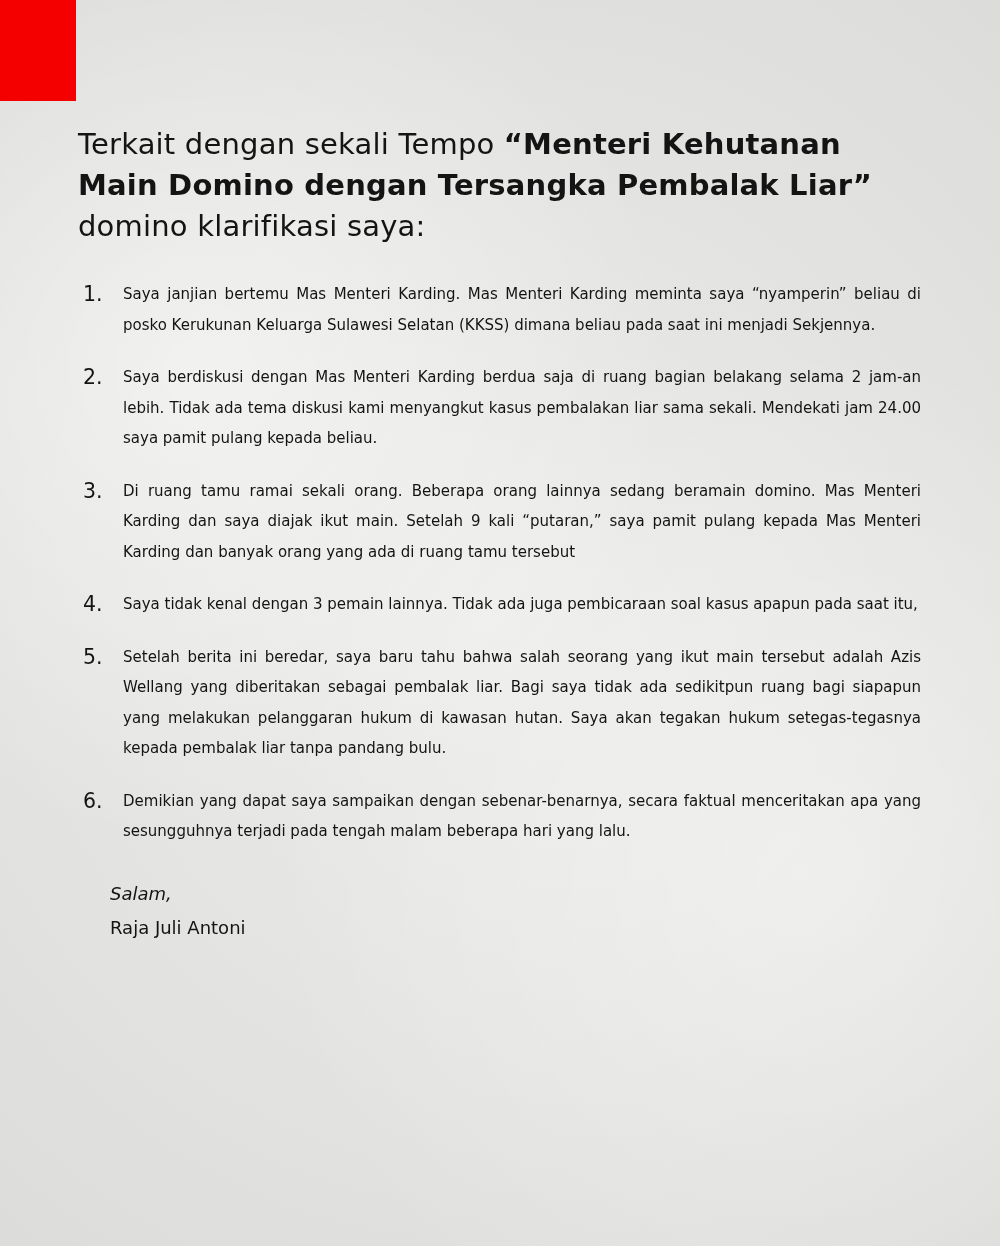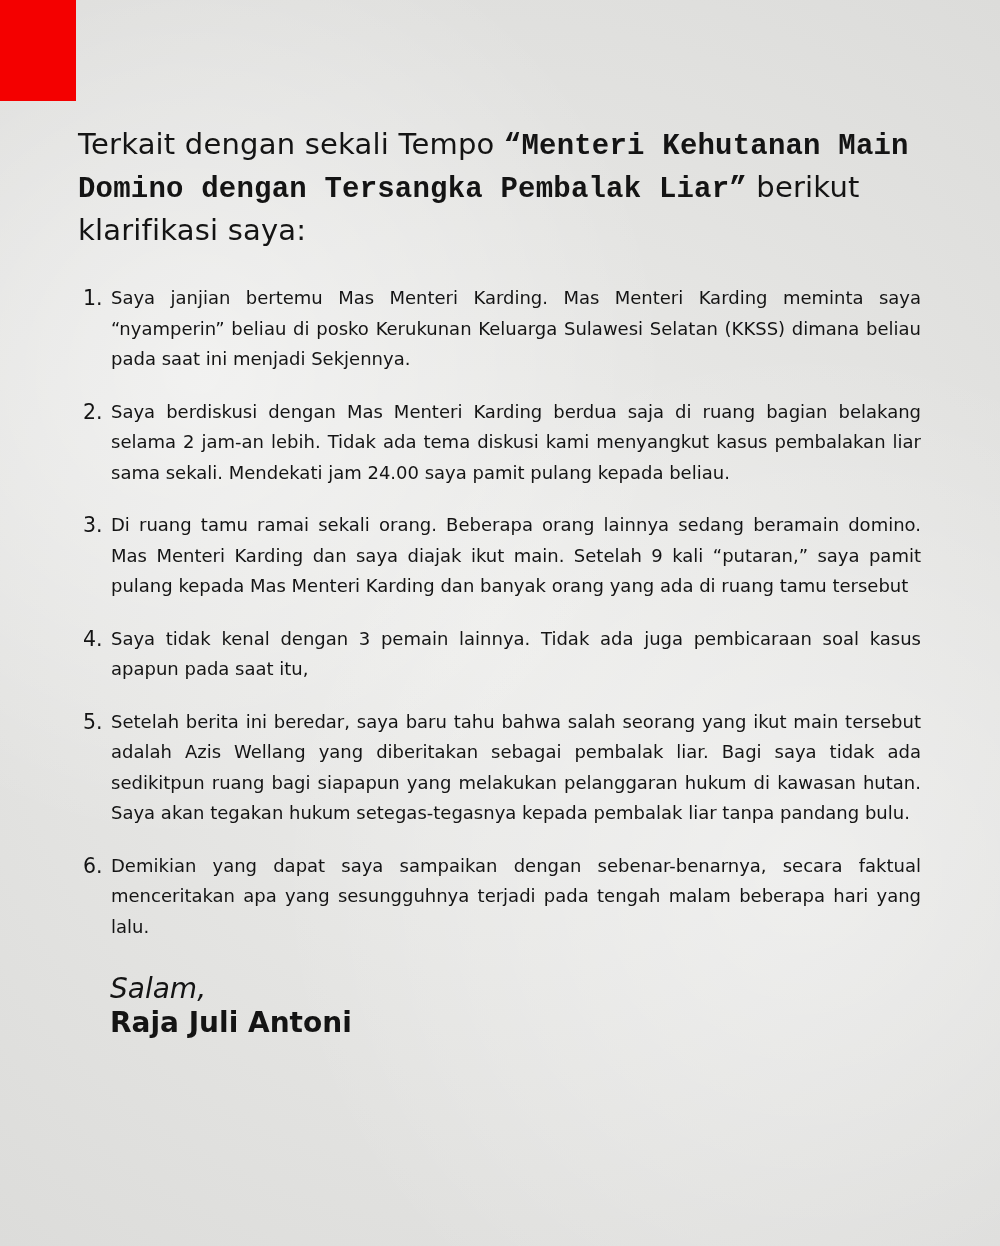--- a/index.html
+++ b/index.html
@@ -9,37 +9,37 @@
     background-image:
       radial-gradient(circle at 20% 30%, rgba(255,255,255,0.5) 0, rgba(255,255,255,0) 40%),
       radial-gradient(circle at 80% 70%, rgba(255,255,255,0.4) 0, rgba(255,255,255,0) 45%),
       radial-gradient(circle at 50% 50%, #ececea 0, #dcdcda 100%);
     font-family: "DejaVu Sans", sans-serif;
     color:#141414;
   }
   .red-square { position:absolute; left:0; top:0; width:76px; height:101px; background:#f40000; }
   .content { position:absolute; left:78px; top:124px; width:843px; }
   .headline { font-size:29px; line-height:41px; margin:0; letter-spacing:0.2px; }
-  .headline b { font-weight:bold;font-family:Liberation Mono, monospace; }
+  .headline b { font-weight:bold; }
   .list { list-style:none; margin:32px 0 0 0; padding:0; }
   .item { display:flex; margin-bottom:22px; }
   .num { width:31px; flex:none; font-size:20.5px; line-height:30.5px; text-align:right; padding-right:0; box-sizing:border-box; }
   .num span { display:inline-block; width:26px; text-align:left; }
-  .text { flex:1; font-size:18px; line-height:30.5px; text-align:justify; margin-left:2px; }
-  .sign { margin-left:32px; margin-top:30px; font-size:28px; line-height:34px; }
+  .text { flex:1; font-size:15px; line-height:30.5px; text-align:justify; margin-left:14px; }
+  .sign { margin-left:32px; margin-top:30px; font-size:18px; line-height:34px; }
   .sign .salam { font-style:italic; }
-  .sign .name { font-weight:bold; }
+  .sign .name { font-weight:normal; }
 </style>
 </head>
 <body>
 
 <div class="red-square"></div>
 
 <div class="content">
-  <p class="headline"><span>Terkait dengan sekali Tempo </span><b>“Menteri Kehutanan Main Domino dengan Tersangka Pembalak Liar”</b><span> berikut klarifikasi saya:</span></p>
+  <p class="headline"><span>Terkait dengan sekali Tempo </span><b>“Menteri Kehutanan Main Domino dengan Tersangka Pembalak Liar”</b><span> domino klarifikasi saya:</span></p>
 
   <ol class="list">
     <li class="item">
       <div class="num"><span>1.</span></div>
       <div class="text">Saya janjian bertemu Mas Menteri Karding. Mas Menteri Karding meminta saya “nyamperin” beliau di posko Kerukunan Keluarga Sulawesi Selatan (KKSS) dimana beliau pada saat ini menjadi Sekjennya.</div>
     </li>
     <li class="item">
       <div class="num"><span>2.</span></div>
       <div class="text">Saya berdiskusi dengan Mas Menteri Karding berdua saja di ruang bagian belakang selama 2 jam-an lebih. Tidak ada tema diskusi kami menyangkut kasus pembalakan liar sama sekali. Mendekati jam 24.00 saya pamit pulang kepada beliau.</div>
     </li>

